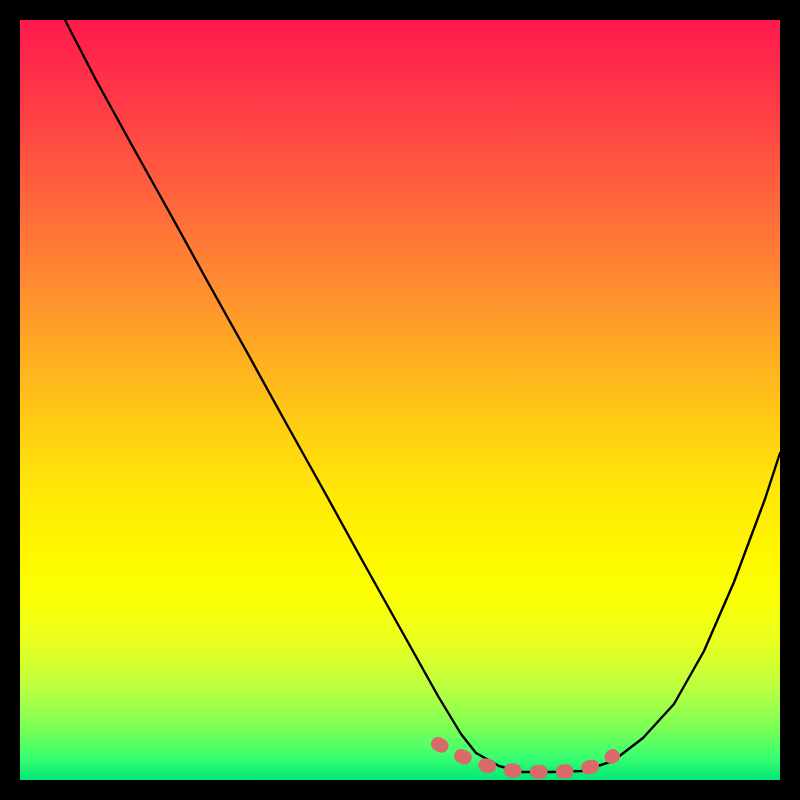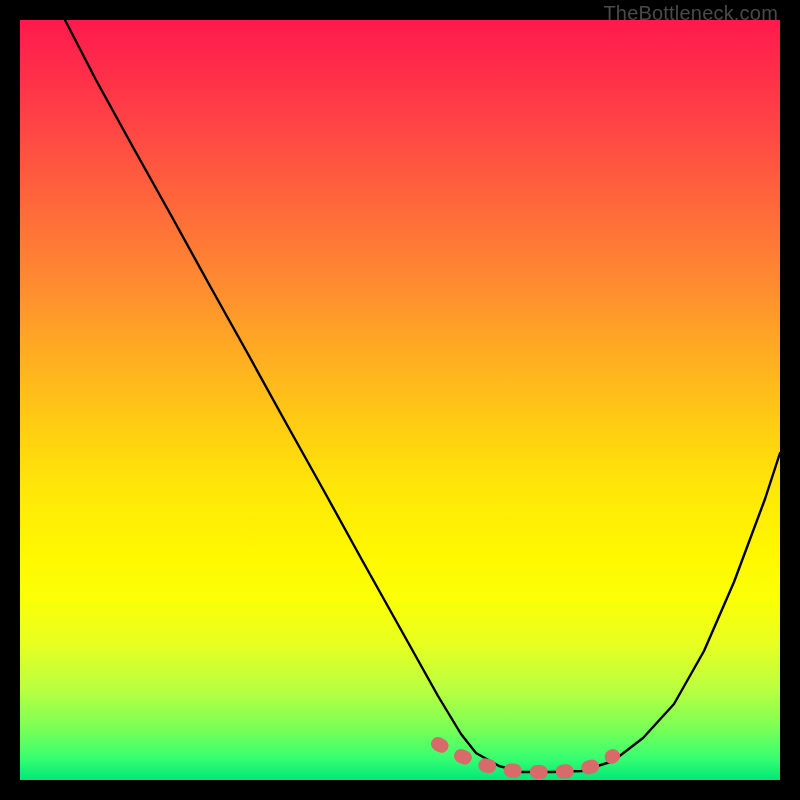--- a/index.html
+++ b/index.html
@@ -93,14 +93,13 @@
                L 441 736
                L 464 745
                L 486 750
                L 509 752
                L 532 752
                L 555 751
                L 578 745
                L 593 736" fill="none" stroke="#d86a6a" stroke-width="14" stroke-linecap="round" stroke-linejoin="round" stroke-dasharray="4 22"></path>
     </svg>
   </div>
-  <div class="watermark">TheBottleneck.com</div>
 </div>
 
 </body></html>

